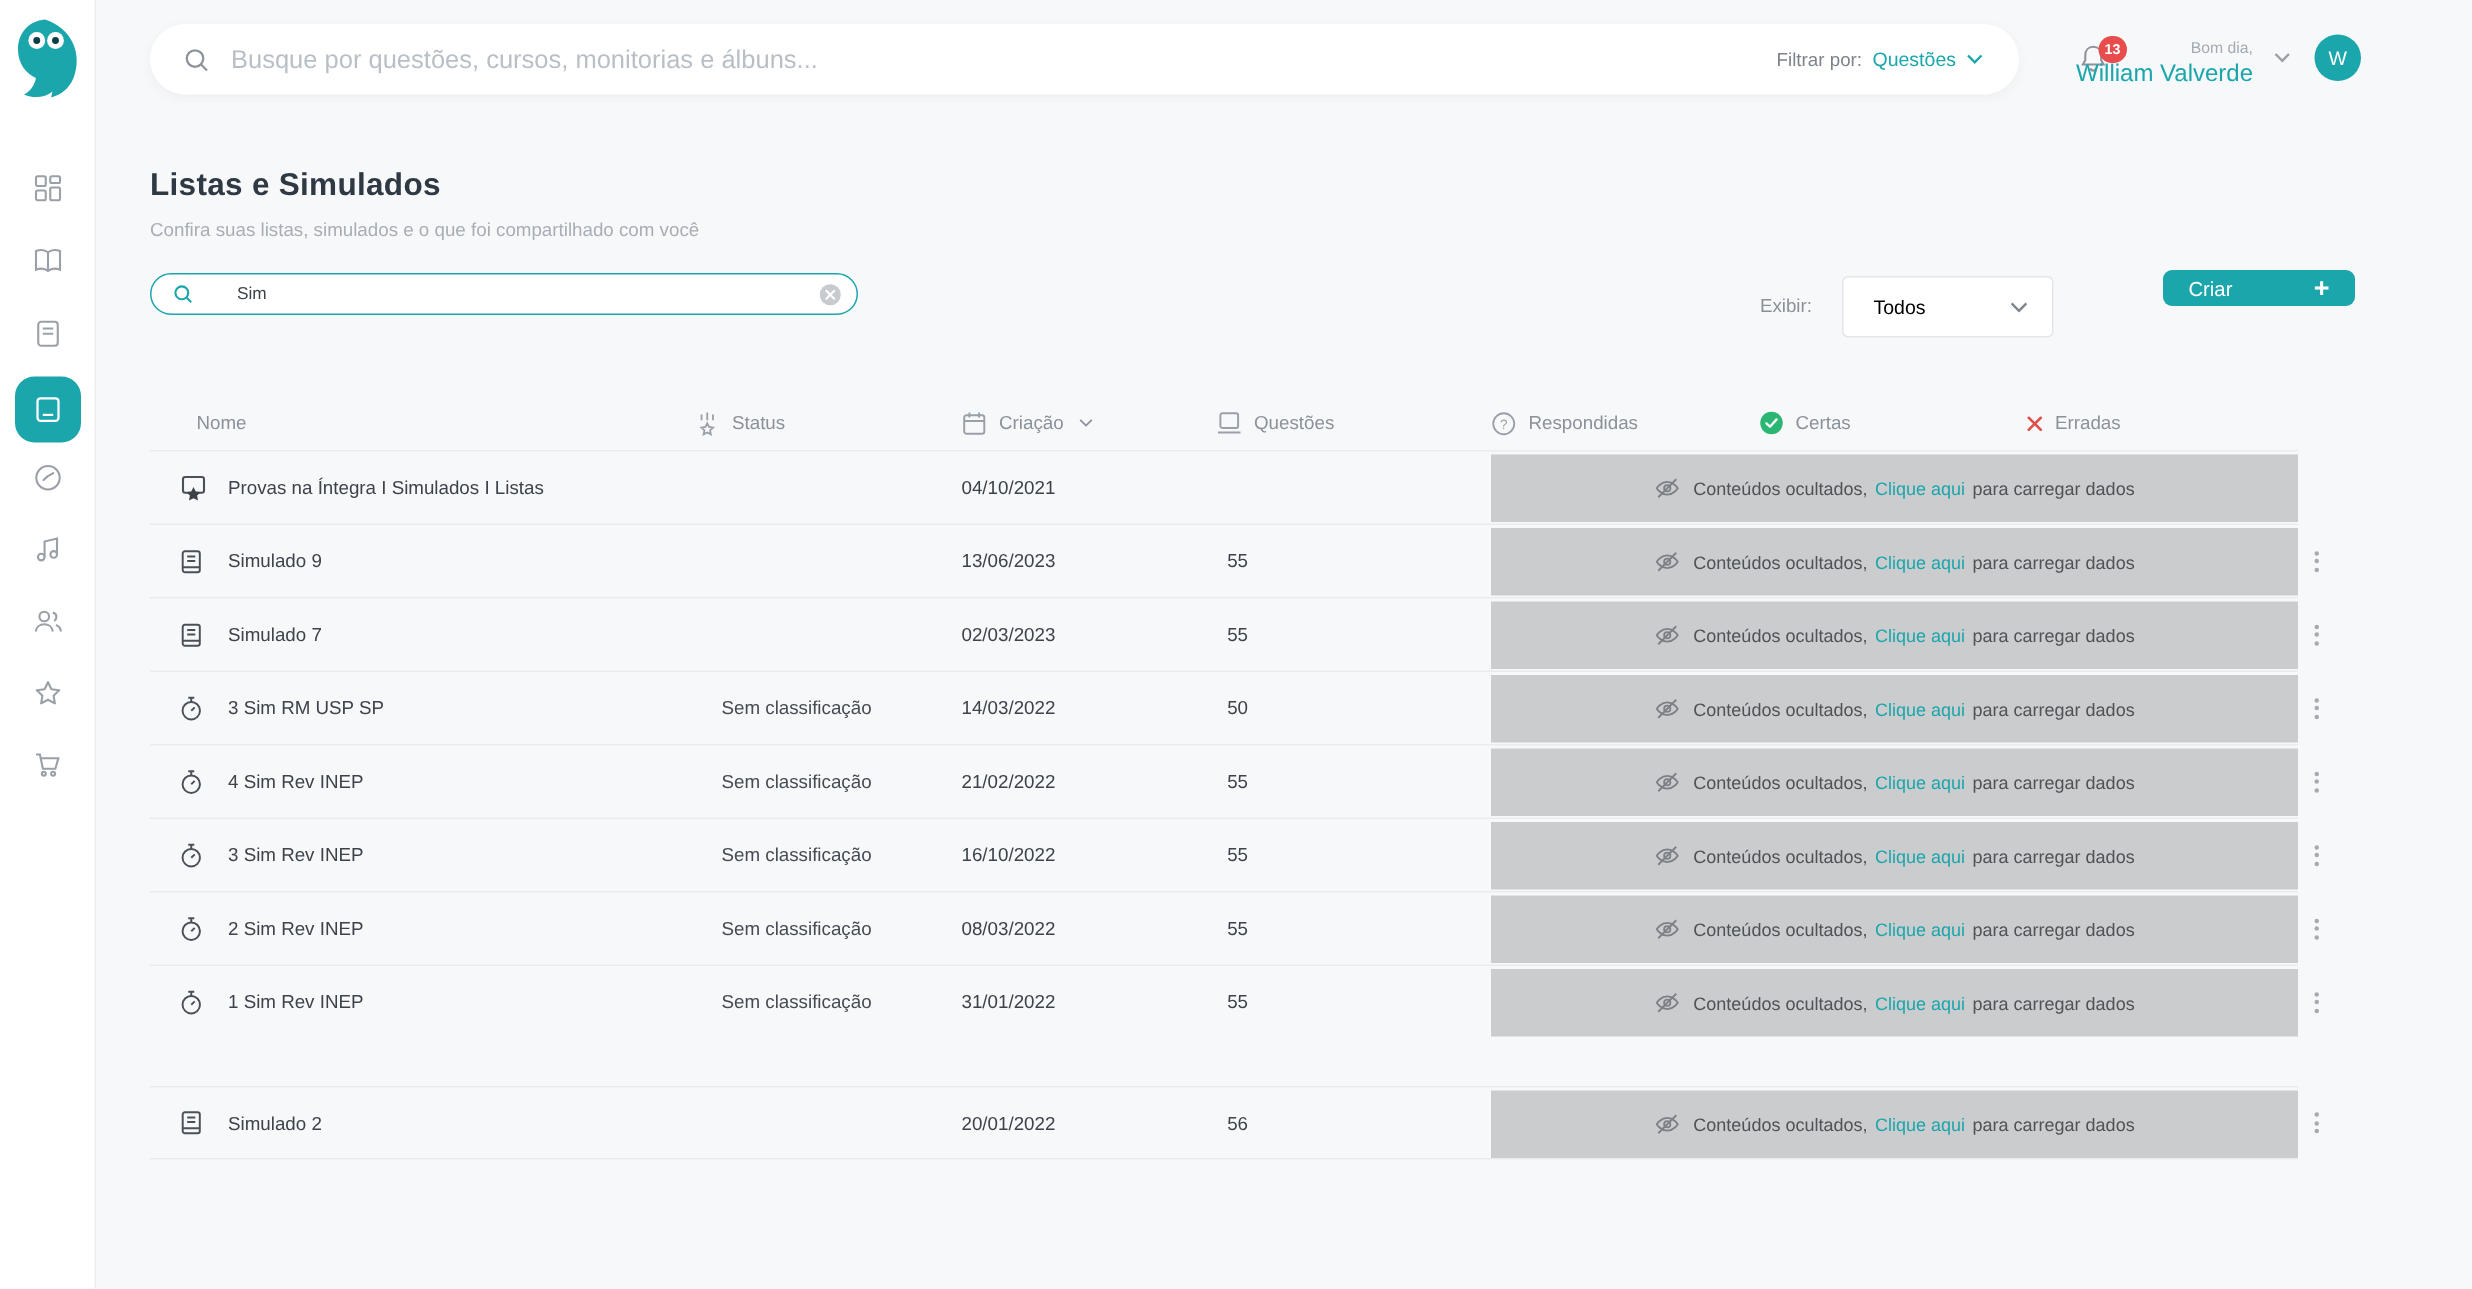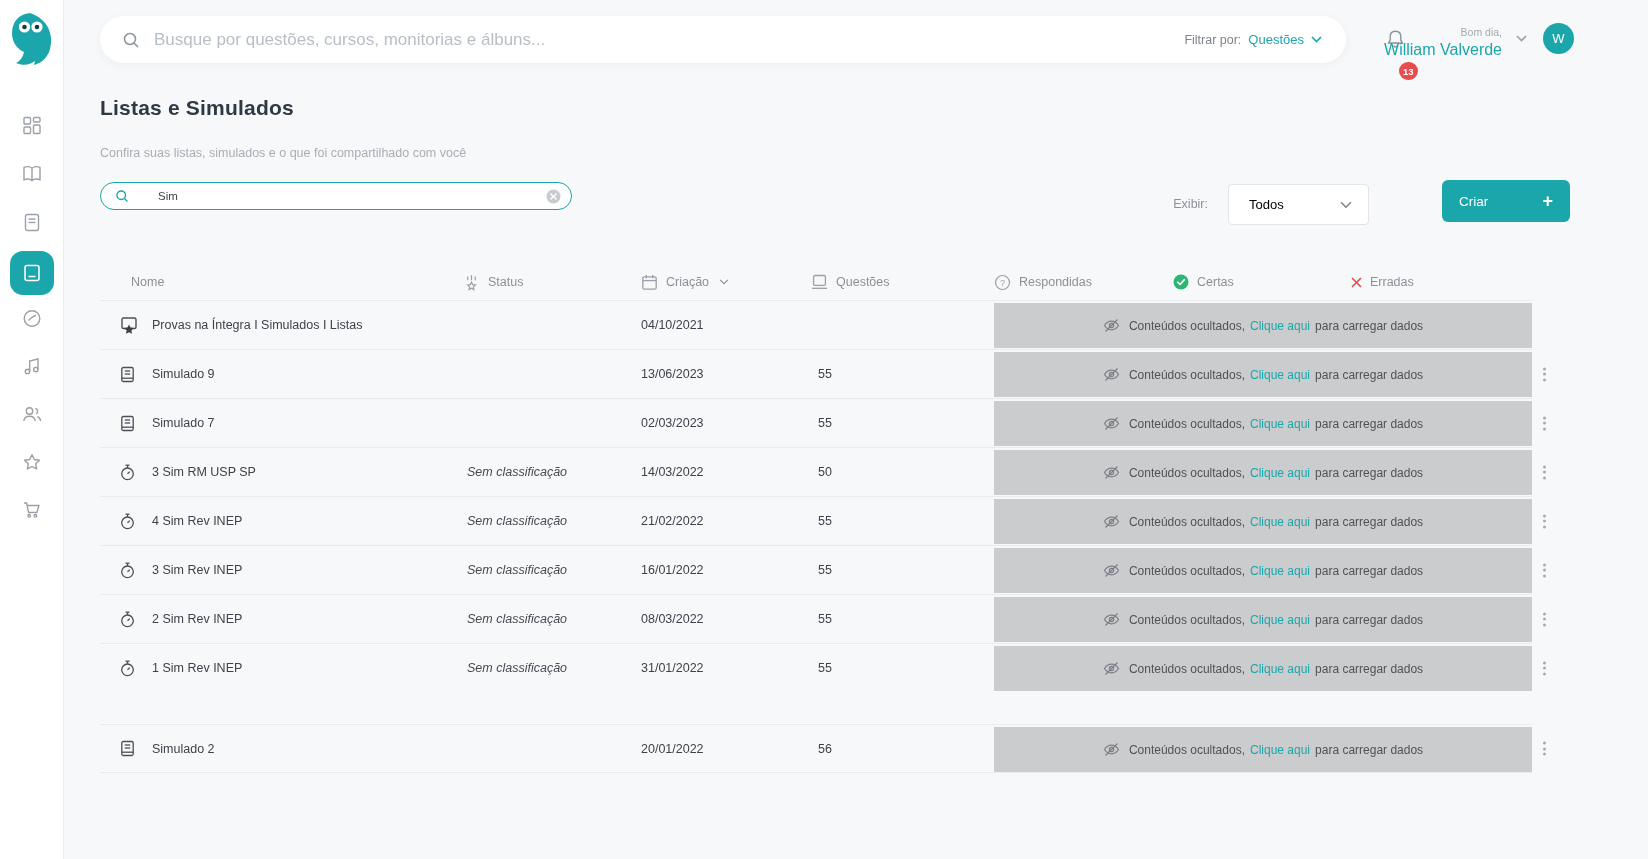--- a/index.html
+++ b/index.html
@@ -20,60 +20,60 @@
         box-shadow:0 2px 8px rgba(40,50,60,.05);display:flex;align-items:center;padding:0 24px 0 22px;z-index:2;}
   .pill .mag{color:#8d939b;margin-right:14px;}
   .gsearch{flex:1;border:none;outline:none;font-size:17px;color:#4a5058;background:transparent;font-family:inherit;}
   .gsearch::placeholder{color:#b9bfc6;}
   .filter{display:flex;align-items:center;gap:7px;cursor:pointer;}
   .filter-label{font-size:12.5px;color:#7d838b;}
   .filter-value{font-size:13px;color:#1BA6AC;}
   .filter .chev{color:#1BA6AC;}
   .bell{position:absolute;left:1386px;top:29px;color:#8d939b;cursor:pointer;z-index:3;}
   .badge{position:absolute;left:1399px;top:24px;min-width:18px;height:18px;padding:0 4px;background:#E84C4C;border-radius:10px;
-         color:#fff;font-size:9.5px;font-weight:bold;display:flex;align-items:center;justify-content:center;z-index:4;margin-top:38px;}
+         color:#fff;font-size:9.5px;font-weight:bold;display:flex;align-items:center;justify-content:center;z-index:4;}
   .greet{position:absolute;right:146px;top:26px;text-align:right;z-index:3;}
   .greet .g1{font-size:10.5px;color:#a4aab2;}
   .greet .g2{font-size:16px;color:#1BA6AC;margin-top:3px;cursor:pointer;}
   .uchev{position:absolute;left:1516px;top:35px;color:#9aa0a8;cursor:pointer;z-index:3;}
   .avatar{position:absolute;left:1543px;top:23px;width:31px;height:31px;border-radius:50%;background:#1BA6AC;color:#fff;
           font-size:13px;display:flex;align-items:center;justify-content:center;cursor:pointer;z-index:3;}
 
   
-  .title{position:absolute;left:100px;top:96px;font-size:21px;font-weight:bold;color:#2e3943;letter-spacing:.2px;}
+  .title{position:absolute;left:100px;top:112px;font-size:21px;font-weight:bold;color:#2e3943;letter-spacing:.2px;}
   .subtitle{position:absolute;left:100px;top:146px;font-size:12.5px;color:#a8aeb5;}
   .lsearch{position:absolute;left:100px;top:182px;width:472px;height:28px;background:#fff;border:1px solid #1BA6AC;
            border-radius:15px;display:flex;align-items:center;padding:0 10px 0 14px;gap:16px;}
   .lsearch .mag{color:#1BA6AC;margin-right:13px;}
   .lsearch input{flex:1;border:none;outline:none;font-size:11.5px;color:#3d434b;background:transparent;font-family:inherit;}
   .clearbtn{cursor:pointer;}
   .exibir-label{position:absolute;left:1110px;top:197px;width:98px;text-align:right;font-size:12.5px;color:#8b9199;}
   .select{position:absolute;left:1228px;top:184px;width:141px;height:41px;background:#fff;border:1px solid #e3e5e9;
           border-radius:4px;display:flex;align-items:center;justify-content:space-between;padding:0 16px 0 20px;cursor:pointer;}
   .select .val{font-size:13px;color:#000000;}
   .select .chev{color:#7d838b;}
-  .criar{position:absolute;left:1442px;top:180px;width:128px;height:42px;background:#1BA6AC;border:none;border-radius:6px;
+  .criar{position:absolute;left:1442px;top:180px;width:128px;height:24px;background:#1BA6AC;border:none;border-radius:6px;
          color:#fff;display:flex;align-items:center;justify-content:space-between;padding:0 17px;cursor:pointer;font-family:inherit;}
   .criar .cl{font-size:13.5px;}
   .criar .plus{font-size:18px;font-weight:bold;line-height:1;}
 
   
   .thead{position:absolute;top:256px;height:18px;display:flex;align-items:center;gap:8px;color:#8b9199;font-size:12.5px;margin-top:17px;}
   .thead .hic{color:#9aa0a8;}
   .h-nome{left:131px}.h-status{left:463px}.h-criacao{left:641px}.h-questoes{left:811px}
   .h-resp{left:994px}.h-certas{left:1173px}.h-erradas{left:1351px}
   .sortchev{color:#8b9199;margin-left:2px;}
 
   .tbody{position:absolute;left:100px;top:300px;width:1432px;}
   .trow{position:relative;height:49px;border-top:1px solid #e9ebee;cursor:pointer;}
   .trow:last-child{border-bottom:1px solid #e9ebee;margin-top:32px;}
   .cell{position:absolute;top:0;height:100%;display:flex;align-items:center;font-size:12.5px;color:#3d434b;}
   .c-icon{left:20px;color:#4a5057;}
   .c-name{left:52px;}
-  .c-status{left:367px;color:#454b53;font-style:italic;}
+  .c-status{left:381px;color:#454b53;}
   .c-date{left:541px;}
   .c-q{left:692px;width:40px;justify-content:flex-end;}
   .band{position:absolute;left:894px;top:2px;width:538px;height:45px;background:#cbcccd;display:flex;align-items:center;
         justify-content:center;gap:5px;font-size:12px;color:#4e5357;}
   .band .eic{color:#7c8187;margin-right:4px;}
   .band .link{color:#1BA6AC;cursor:pointer;text-decoration:none;}
   .kebab{position:absolute;left:1438px;top:50%;transform:translateY(-50%);padding:4px 5px;cursor:pointer;}
   .kebab i{display:block;width:3px;height:3px;border-radius:50%;background:#a6abb1;margin:2.5px auto;}
 </style>
 </head>
@@ -433,21 +433,21 @@
     <span class="cell c-icon">
         <svg width="15" height="17" viewBox="0 0 15 17" fill="none" stroke="currentColor" stroke-width="1.3">
           <circle cx="7.5" cy="9.8" r="5.8"></circle>
           <line x1="5.5" y1="1.2" x2="9.5" y2="1.2"></line>
           <line x1="7.5" y1="1.4" x2="7.5" y2="4"></line>
           <polyline points="7.5,9.8 9.8,7.6"></polyline>
         </svg>
       </span>
     <span class="cell c-name">3 Sim Rev INEP</span>
     <span class="cell c-status">Sem classificação</span>
-    <span class="cell c-date">16/01/2022</span>
+    <span class="cell c-date">16/10/2022</span>
     <span class="cell c-q">55</span>
     <div class="band">
       <span class="eic">
           <svg width="17" height="15" viewBox="0 0 17 15" fill="none" stroke="currentColor" stroke-width="1.2">
             <path d="M1.5 7.5S4.2 3.2 8.5 3.2 15.5 7.5 15.5 7.5 12.8 11.8 8.5 11.8 1.5 7.5 1.5 7.5z"></path>
             <circle cx="8.5" cy="7.5" r="2.1"></circle>
             <line x1="2.5" y1="13.5" x2="14.5" y2="1.5"></line>
           </svg>
         </span>
       <span>Conteúdos ocultados,</span>

